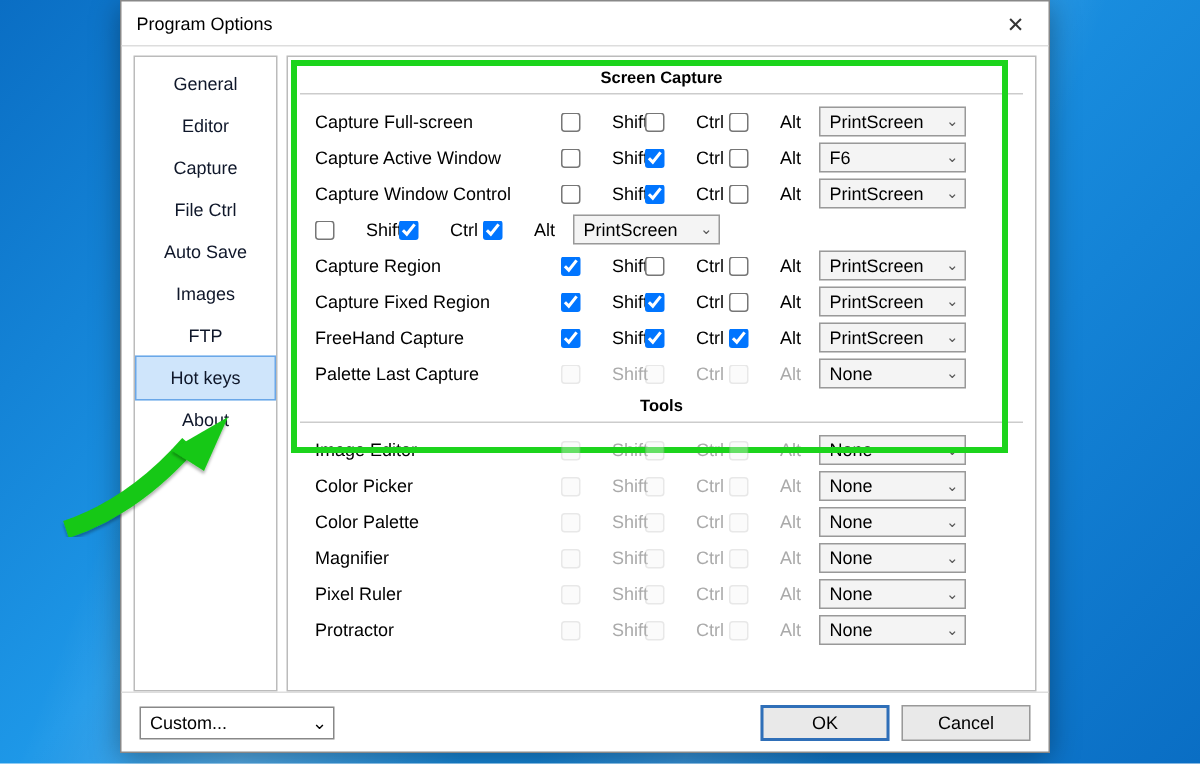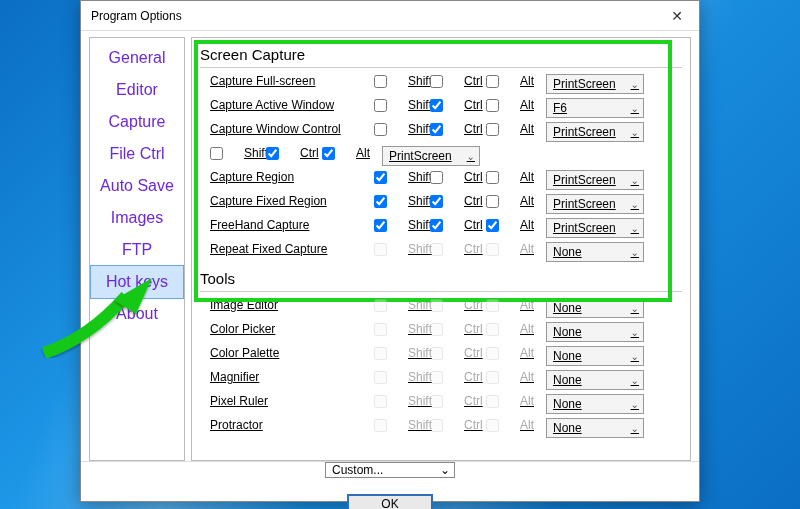--- a/index.html
+++ b/index.html
@@ -36,69 +36,68 @@
   }
   .body {
     flex:1; display:flex; padding:6px 8px 0 8px; gap:6px; min-height:0;
   }
   .sidebar {
     width:96px; border:1px solid #bbb; background:#fff;
     display:flex; flex-direction:column; text-align:center;
     padding-top:4px;
   }
   .sidebar .item {
-    padding:7px 0; font-size:16px; color:#6d28d9;
+    padding:7px 0; font-size:12px; color:#0f172a;
   }
   .sidebar .item.selected {
     background:#cfe5fb; border:1px solid #6aa7e8;
     margin:-1px 0;
   }
   .main {
     flex:1; border:1px solid #bbb; background:#fff;
     overflow:hidden; display:flex; flex-direction:column;
     position:relative; min-height:0;
   }
   .scroll {
     overflow-y:auto; overflow-x:hidden; flex:1; padding:4px 8px 4px 8px;
   }
   
   .scroll::-webkit-scrollbar { width:17px; }
   .scroll::-webkit-scrollbar-track { background:#f0f0f0; border-left:1px solid #ddd;}
   .scroll::-webkit-scrollbar-thumb { background:#cdcdcd; border:1px solid #aaa;}
   .scroll::-webkit-scrollbar-button { height:17px; background:#f0f0f0; border:1px solid #ddd;}
   .section-title {
-    font-weight:normal; font-size:15px; padding:4px 0 2px 0;
+    font-weight:bold; font-size:11px; padding:4px 0 2px 0;text-align:center;
   }
   .section-rule {
     border-top:1px solid #ccc; margin:2px 0 6px 0;
   }
   .row {
-    display:flex; align-items:flex-start; height:24px; gap:4px;
+    display:flex; align-items:center; height:24px; gap:4px;
     padding-left:10px;
-    text-decoration:underline;
   }
   .row .label { width:160px; font-size:12px; }
   .modgroup { display:flex; align-items:center; gap:18px; width:52px; }
   .modgroup input { margin:0 3px 0 0; }
   .modgroup.disabled { color:#aaa; }
   .modgroup.disabled input { opacity:.5; }
   .keysel {
     width:98px; height:20px; font-size:12px;
     border:1px solid #999; background:#f4f4f4;
     display:flex; align-items:center; justify-content:space-between;
     padding:0 4px 0 6px; margin-left:4px;
   }
   .keysel .chev { font-size:10px; color:#555; }
   .highlight-box {
     position:absolute; border:4px solid #1cd41c; pointer-events:none;
     left:2px; top:2px; right:18px; height:262px;
   }
   .footer {
     height:40px; border-top:1px solid #ddd; display:flex; align-items:center;
-    padding:0 27px; gap:8px;flex-direction:column;
+    padding:0 12px; gap:8px;
   }
   .footer .profile {
     width:130px; height:22px; border:1px solid #888; background:#fff;
     display:flex; align-items:center; justify-content:space-between;
     padding:0 4px 0 6px; font-size:12px;
   }
   .footer .spacer { flex:1; }
   .footer button {
     width:86px; height:24px; font-size:12px;
     background:#e9e9e9; border:1px solid #999;
@@ -263,21 +262,21 @@
             <label class="modgroup">
               <input type="checkbox" checked="" style="">
               <span>Alt</span>
             </label>
             <div class="keysel">
               <span>PrintScreen</span>
               <span class="chev">⌄</span>
             </div>
           </div>
           <div class="row">
-            <div class="label">Repeat Fixed Capture</div>
+            <div class="label">Palette Last Capture</div>
             <label class="modgroup disabled">
               <input type="checkbox" disabled="" style="">
               <span>Shift</span>
             </label>
             <label class="modgroup disabled">
               <input type="checkbox" disabled="" style="">
               <span>Ctrl</span>
             </label>
             <label class="modgroup disabled">
               <input type="checkbox" disabled="" style="">

